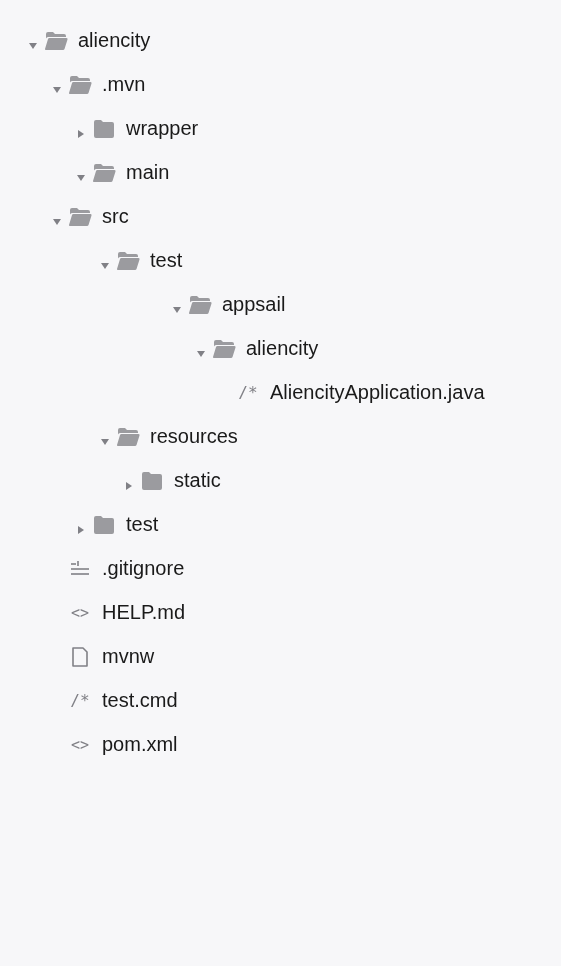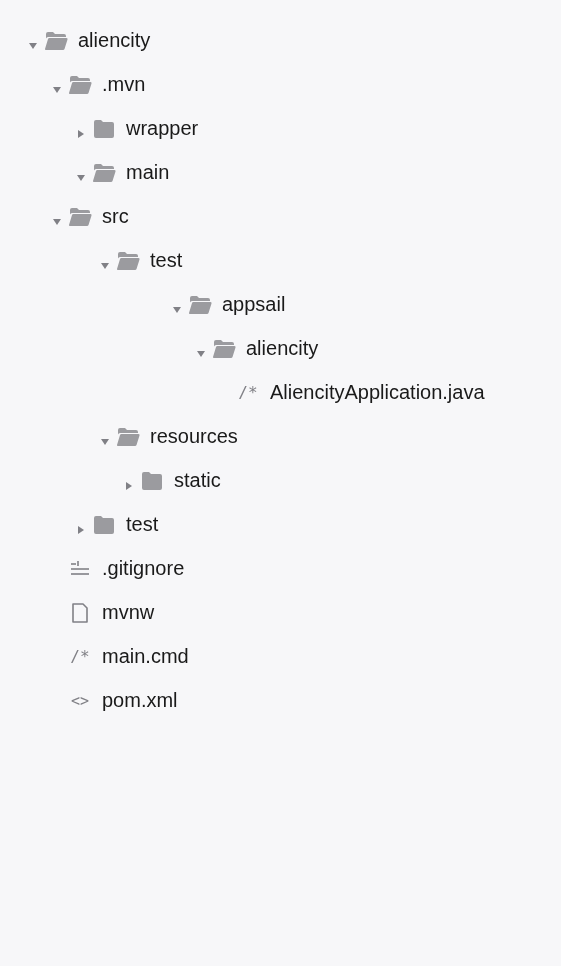--- a/index.html
+++ b/index.html
@@ -305,20 +305,31 @@
       <span class="indent"></span>
     <span class="arrow"></span>
     <span class="ico">
         <svg viewBox="0 0 24 22">
           <use href="#file-lines"></use>
         </svg>
       </span>
     <span class="label">.gitignore</span>
   </div>
 
+  <div class="row">
+    <span class="indent"></span>
+      <span class="indent"></span>
+    <span class="arrow"></span>
+    <span class="ico">
+        <svg viewBox="0 0 24 22">
+          <use href="#file-angle"></use>
+        </svg>
+      </span>
+    <span class="label">HELP.md</span>
+  </div>
 
   <div class="row">
     <span class="indent"></span>
       <span class="indent"></span>
     <span class="arrow"></span>
     <span class="ico">
         <svg viewBox="0 0 24 22">
           <use href="#file-doc"></use>
         </svg>
       </span>
@@ -327,21 +338,21 @@
 
   <div class="row">
     <span class="indent"></span>
       <span class="indent"></span>
     <span class="arrow"></span>
     <span class="ico">
         <svg viewBox="0 0 24 22">
           <use href="#file-star"></use>
         </svg>
       </span>
-    <span class="label">main.cmd</span>
+    <span class="label">test.cmd</span>
   </div>
 
   <div class="row">
     <span class="indent"></span>
       <span class="indent"></span>
     <span class="arrow"></span>
     <span class="ico">
         <svg viewBox="0 0 24 22">
           <use href="#file-angle"></use>
         </svg>

